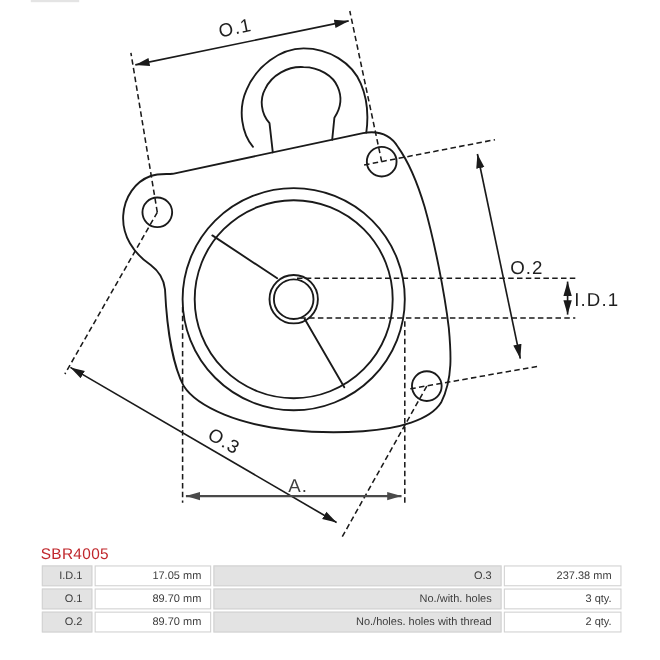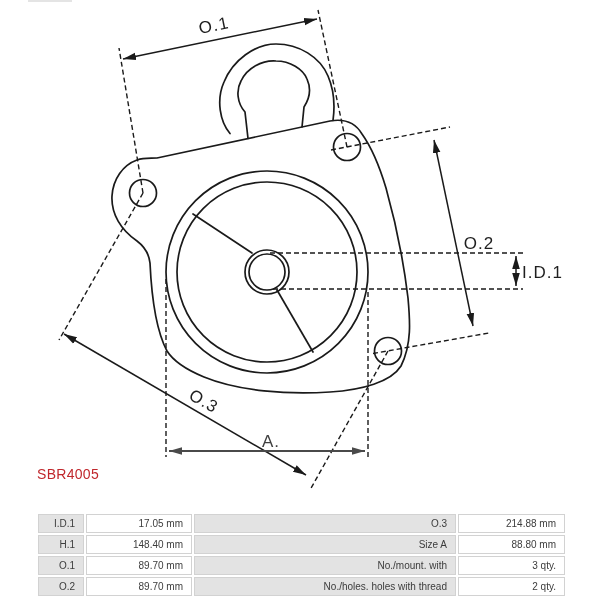--- a/index.html
+++ b/index.html
@@ -1,21 +1,21 @@
 <!DOCTYPE html>
 <html><head>
 <meta charset="utf-8">
 <style>
   html,body{margin:0;padding:0;background:#ffffff;}
   .stage{position:relative;width:600px;height:600px;background:#ffffff;overflow:hidden;
          font-family:"Liberation Sans", sans-serif;}
   .drawing{position:absolute;left:0;top:0;width:600px;height:492px;}
   .dim-label{font-family:"Liberation Sans", sans-serif;font-size:17px;letter-spacing:1px;fill:#1f1f1f;}
   .dim-label-gray{fill:#3f3f3f;}
-  .part-code{position:absolute;left:37px;top:466px;font-size:14px;letter-spacing:.3px;
+  .part-code{position:absolute;left:37px;top:495px;font-size:14px;letter-spacing:.3px;
              color:#c0272c;cursor:pointer;}
   .spec{position:absolute;left:36px;top:512px;border-collapse:separate;border-spacing:2px;}
   .spec td{height:17px;font-size:10px;color:#3c3c3c;text-align:right;vertical-align:middle;
            padding:0 8px 0 2px;border:1px solid #d2d2d2;white-space:nowrap;}
   .spec td.lbl{background:#e3e3e3;}
   .spec td.val{background:#ffffff;margin-top:13px;}
   .spec td.c1{width:34px;}
   .spec td.c2{width:94px;}
   .spec td.c3{width:250px;}
   .spec td.c4{width:95px;}
@@ -101,32 +101,26 @@
   </svg>
 
   <div class="part-code">SBR4005</div>
 
   <table class="spec">
     <tbody>
       <tr>
         <td class="lbl c1">I.D.1</td>
         <td class="val c2">17.05 mm</td>
         <td class="lbl c3">O.3</td>
-        <td class="val c4">214.88 mm</td>
-      </tr>
-      <tr>
-        <td class="lbl c1">H.1</td>
-        <td class="val c2">148.40 mm</td>
-        <td class="lbl c3">Size A</td>
-        <td class="val c4">88.80 mm</td>
+        <td class="val c4">237.38 mm</td>
       </tr>
       <tr>
         <td class="lbl c1">O.1</td>
         <td class="val c2">89.70 mm</td>
-        <td class="lbl c3">No./mount. with</td>
+        <td class="lbl c3">No./with. holes</td>
         <td class="val c4">3 qty.</td>
       </tr>
       <tr>
         <td class="lbl c1">O.2</td>
         <td class="val c2">89.70 mm</td>
         <td class="lbl c3">No./holes. holes with thread</td>
         <td class="val c4">2 qty.</td>
       </tr>
     </tbody>
   </table>

